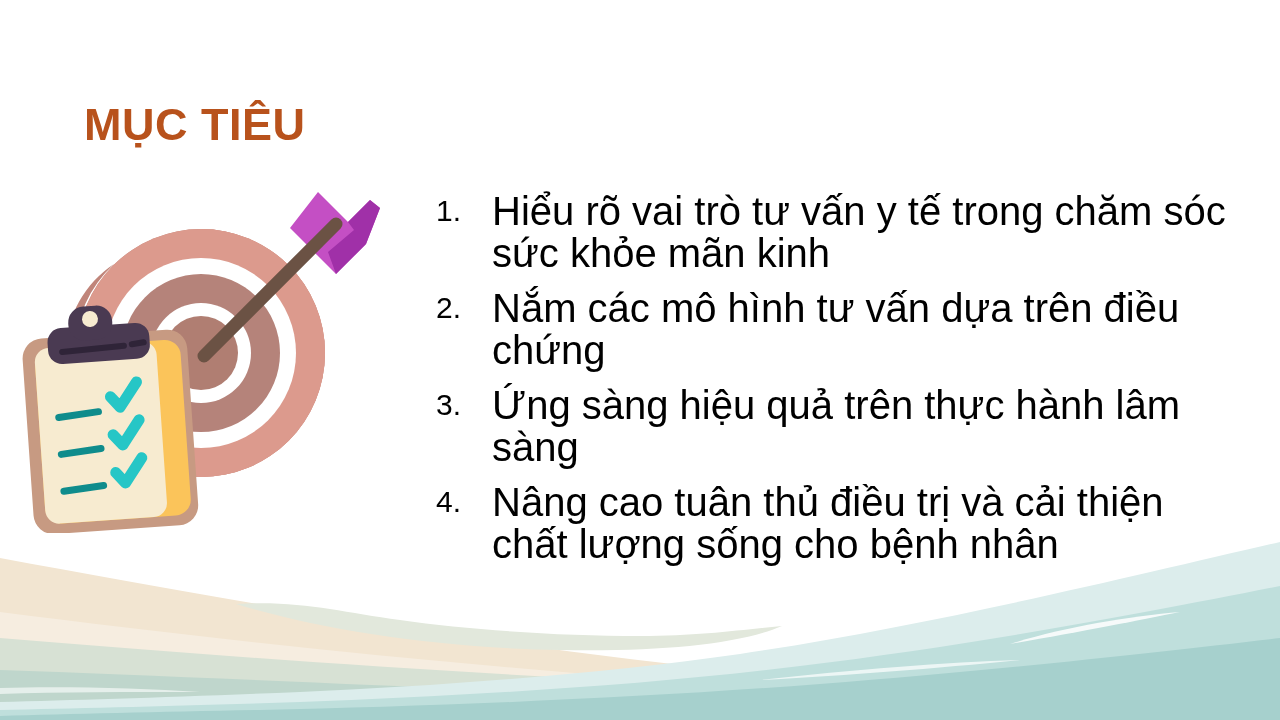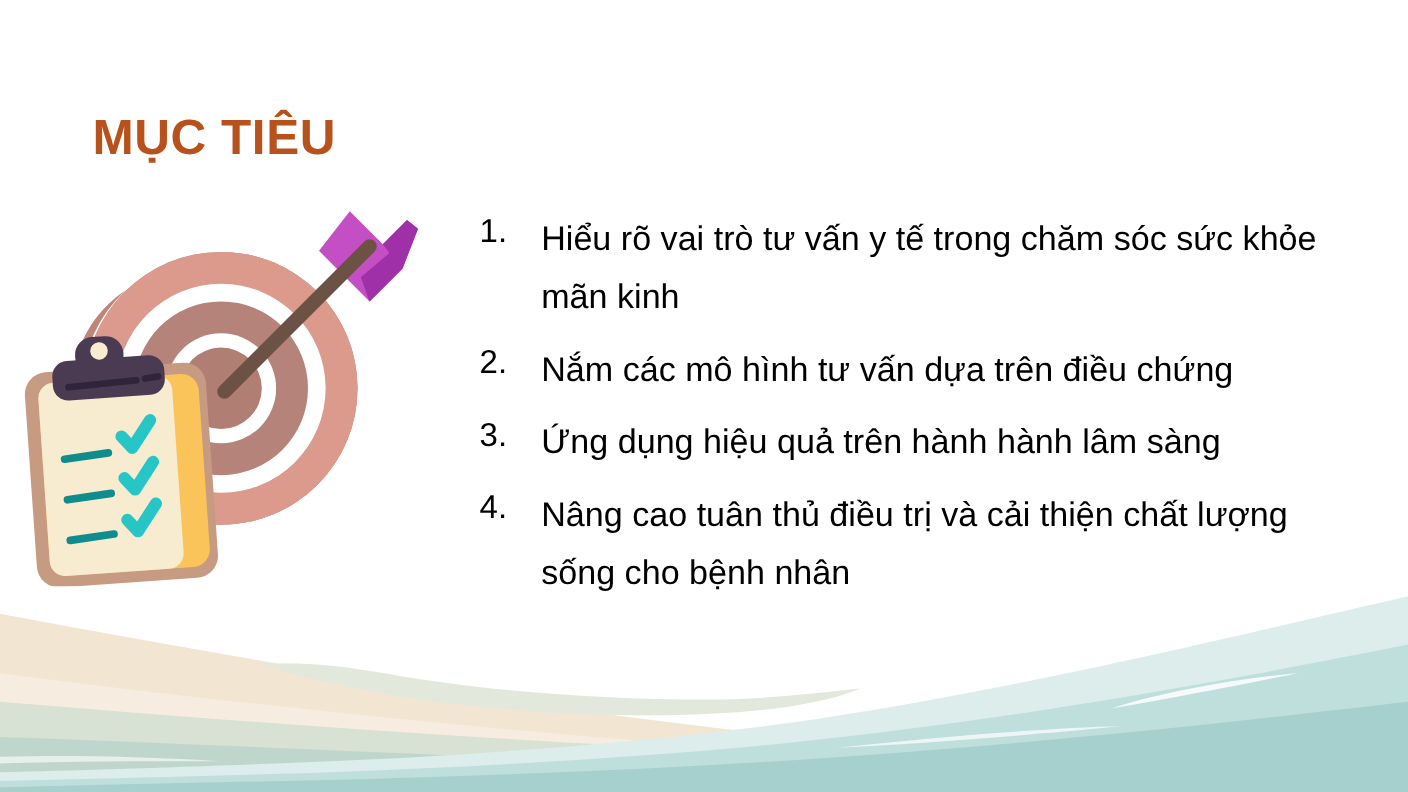--- a/index.html
+++ b/index.html
@@ -64,22 +64,22 @@
   .obj-num {
     flex: 0 0 auto;
     width: 56px;
     font-size: 30px;
     line-height: 42px;
     color: #000000;
     text-align: left;
   }
   .obj-text {
     flex: 1 1 auto;
-    font-size: 31px;
-    line-height: 53px;
+    font-size: 40px;
+    line-height: 42px;
     color: #000000;
   }
 </style>
 </head>
 <body>
 
 <div id="slide">
 
   <div id="slide-title">MỤC TIÊU</div>
 
@@ -153,21 +153,21 @@
       <span class="obj-text">Hiểu rõ vai trò tư vấn y tế trong chăm sóc sức khỏe mãn kinh</span>
     </div>
 
     <div class="obj-item">
       <span class="obj-num">2.</span>
       <span class="obj-text">Nắm các mô hình tư vấn dựa trên điều chứng</span>
     </div>
 
     <div class="obj-item">
       <span class="obj-num">3.</span>
-      <span class="obj-text">Ứng dụng hiệu quả trên hành hành lâm sàng</span>
+      <span class="obj-text">Ứng sàng hiệu quả trên thực hành lâm sàng</span>
     </div>
 
     <div class="obj-item">
       <span class="obj-num">4.</span>
       <span class="obj-text">Nâng cao tuân thủ điều trị và cải thiện chất lượng sống cho bệnh nhân</span>
     </div>
 
   </div>
 
   <div id="bottom-waves">

